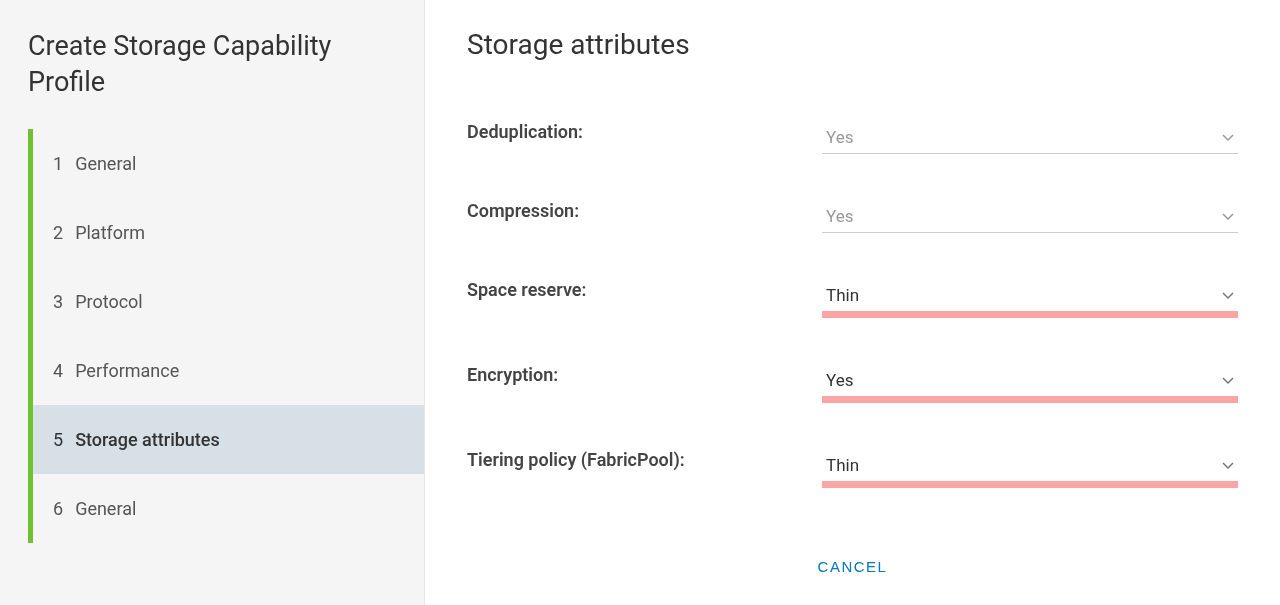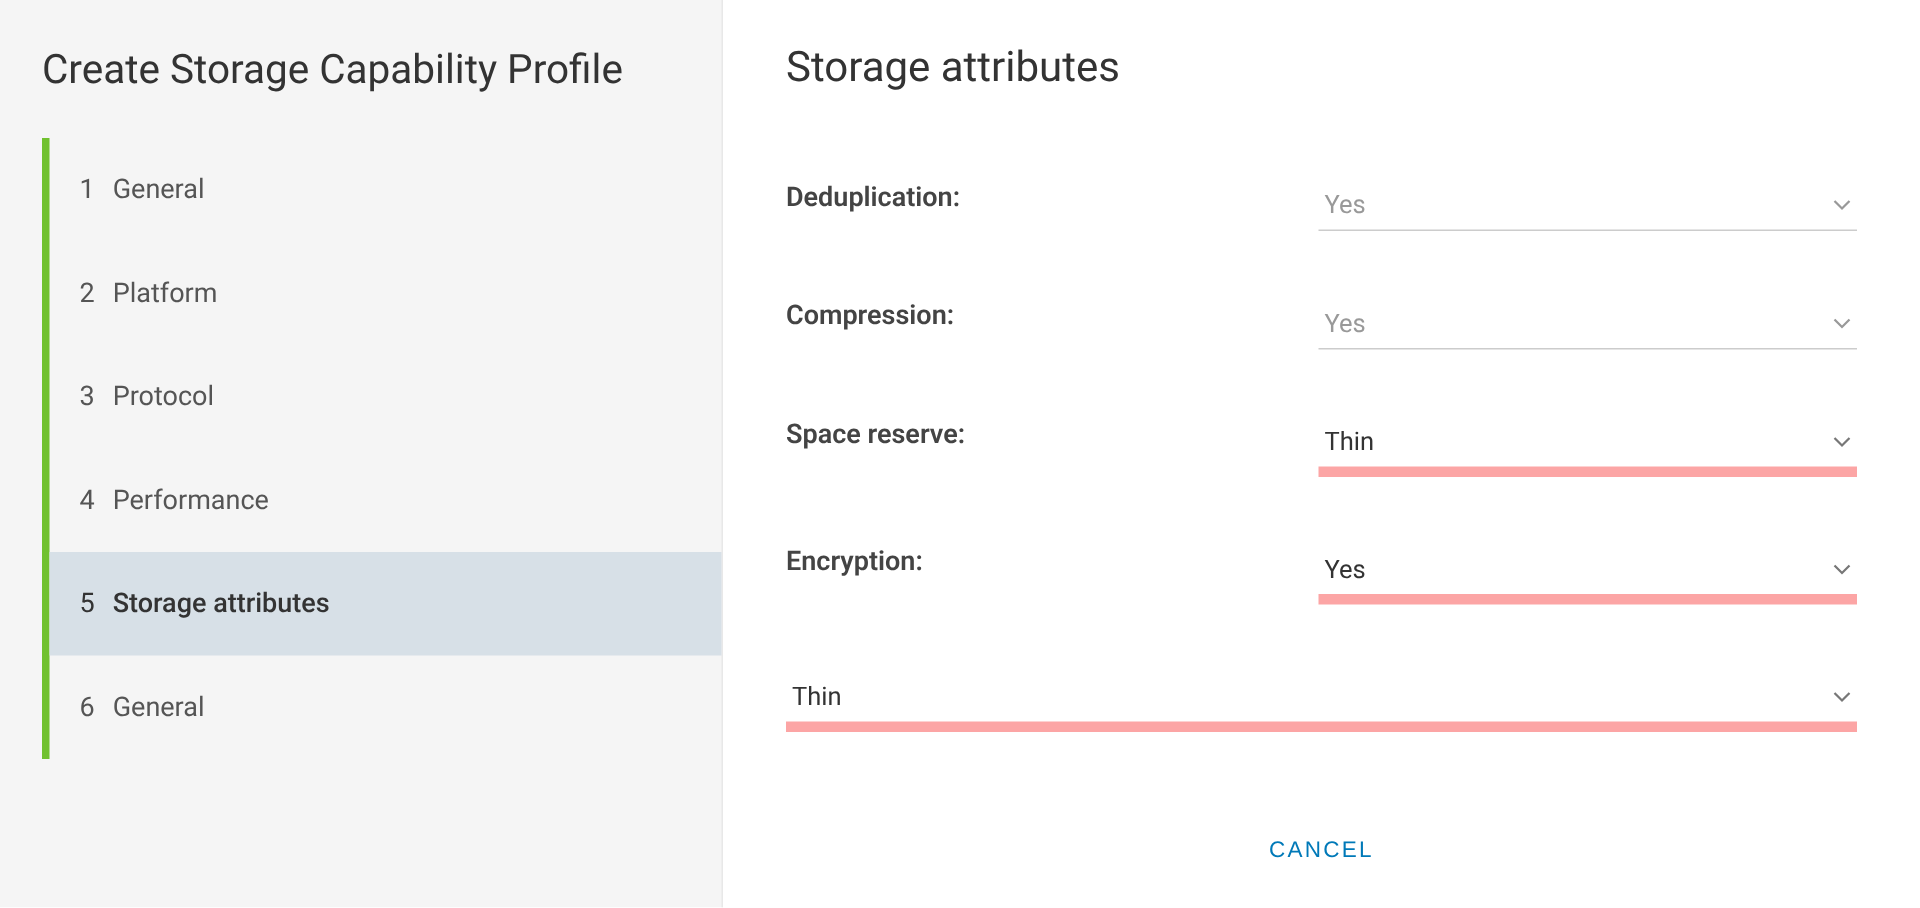--- a/index.html
+++ b/index.html
@@ -13,21 +13,21 @@
       color: #333;
       width: 1280px;
       height: 605px;
       overflow: hidden;
     }
     .container {
       display: flex;
       height: 100%;
     }
     .sidebar {
-      width: 482px;
+      width: 425px;
       background: #f5f5f5;
       padding: 28px 0 32px 28px;
       border-right: 1px solid #e8e8e8;
     }
     .sidebar-title {
       font-size: 27px;
       font-weight: 400;
       color: #333;
       line-height: 1.35;
       margin-bottom: 28px;
@@ -221,20 +221,21 @@
           <span>Yes</span>
           <span class="chevron">
             <svg width="12" height="8" viewBox="0 0 12 8">
                 <path d="M1 1 L6 6 L11 1" stroke="#777" stroke-width="1.5" fill="none"></path>
               </svg>
           </span>
         </div>
       </div>
 
       <div class="form-row">
+        <label class="form-label">Tiering policy (FabricPool):</label>
         <div class="form-select">
           <span>Thin</span>
           <span class="chevron">
             <svg width="12" height="8" viewBox="0 0 12 8">
                 <path d="M1 1 L6 6 L11 1" stroke="#777" stroke-width="1.5" fill="none"></path>
               </svg>
           </span>
         </div>
       </div>
 

